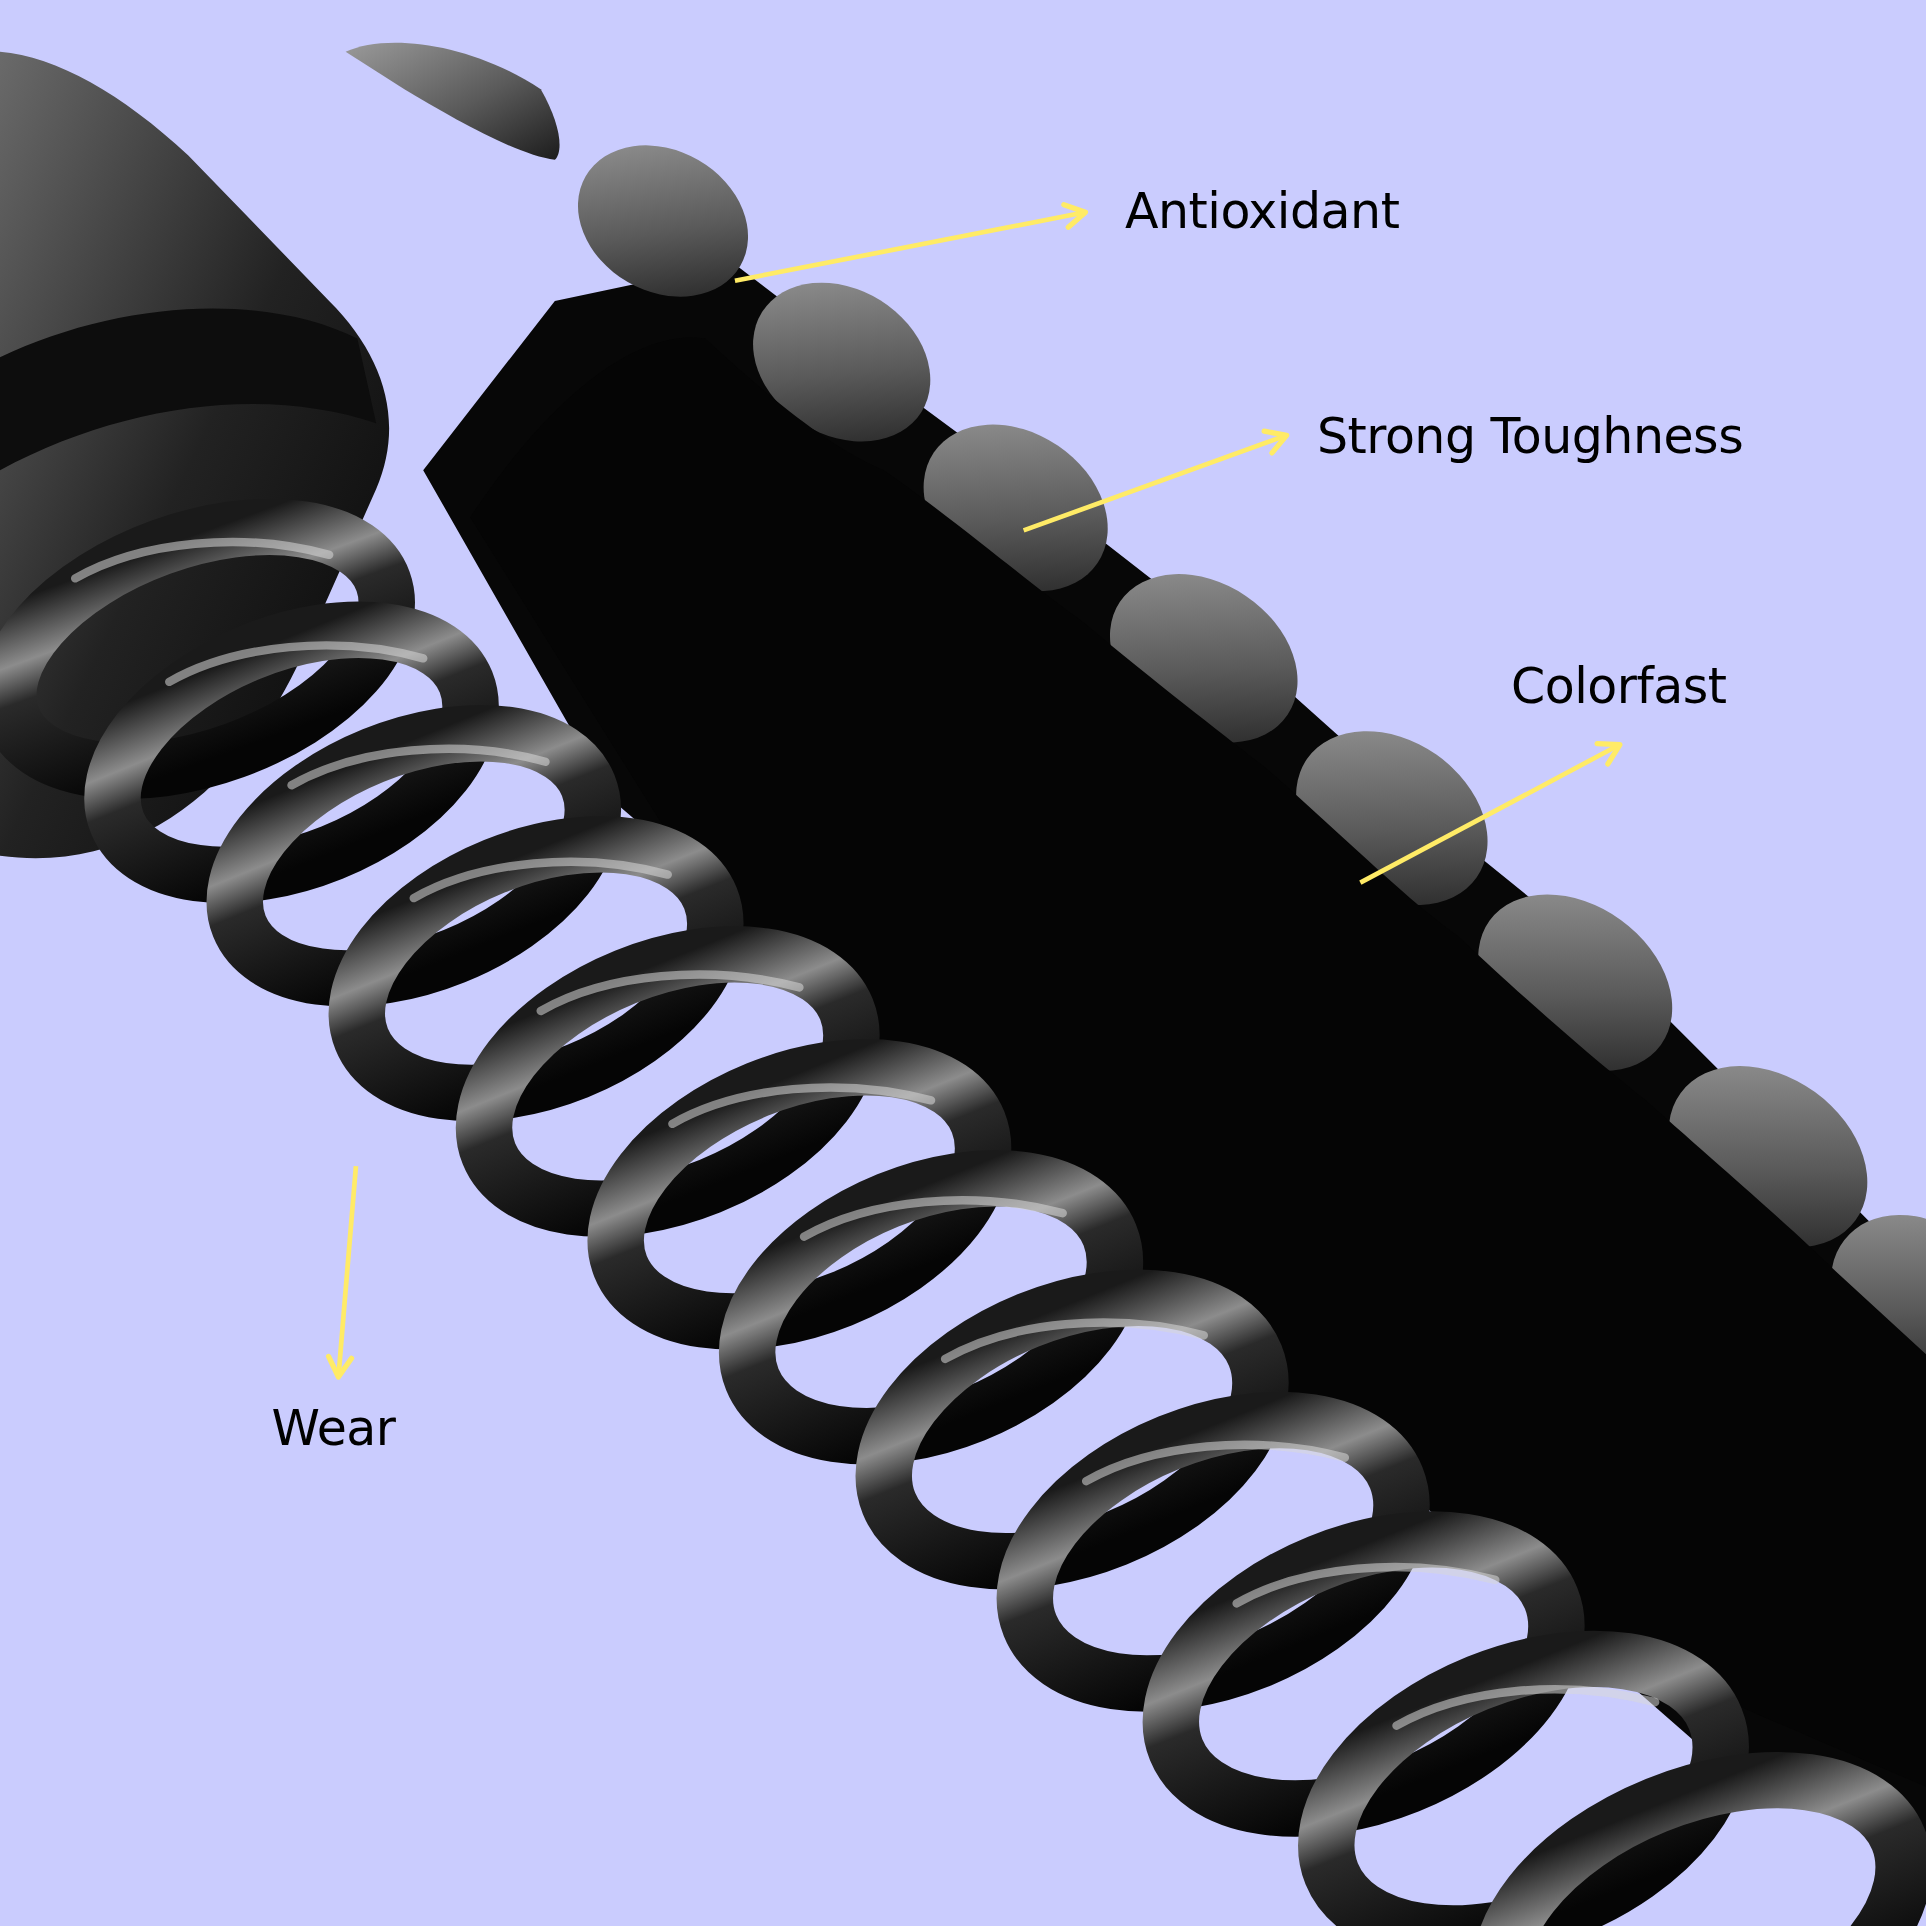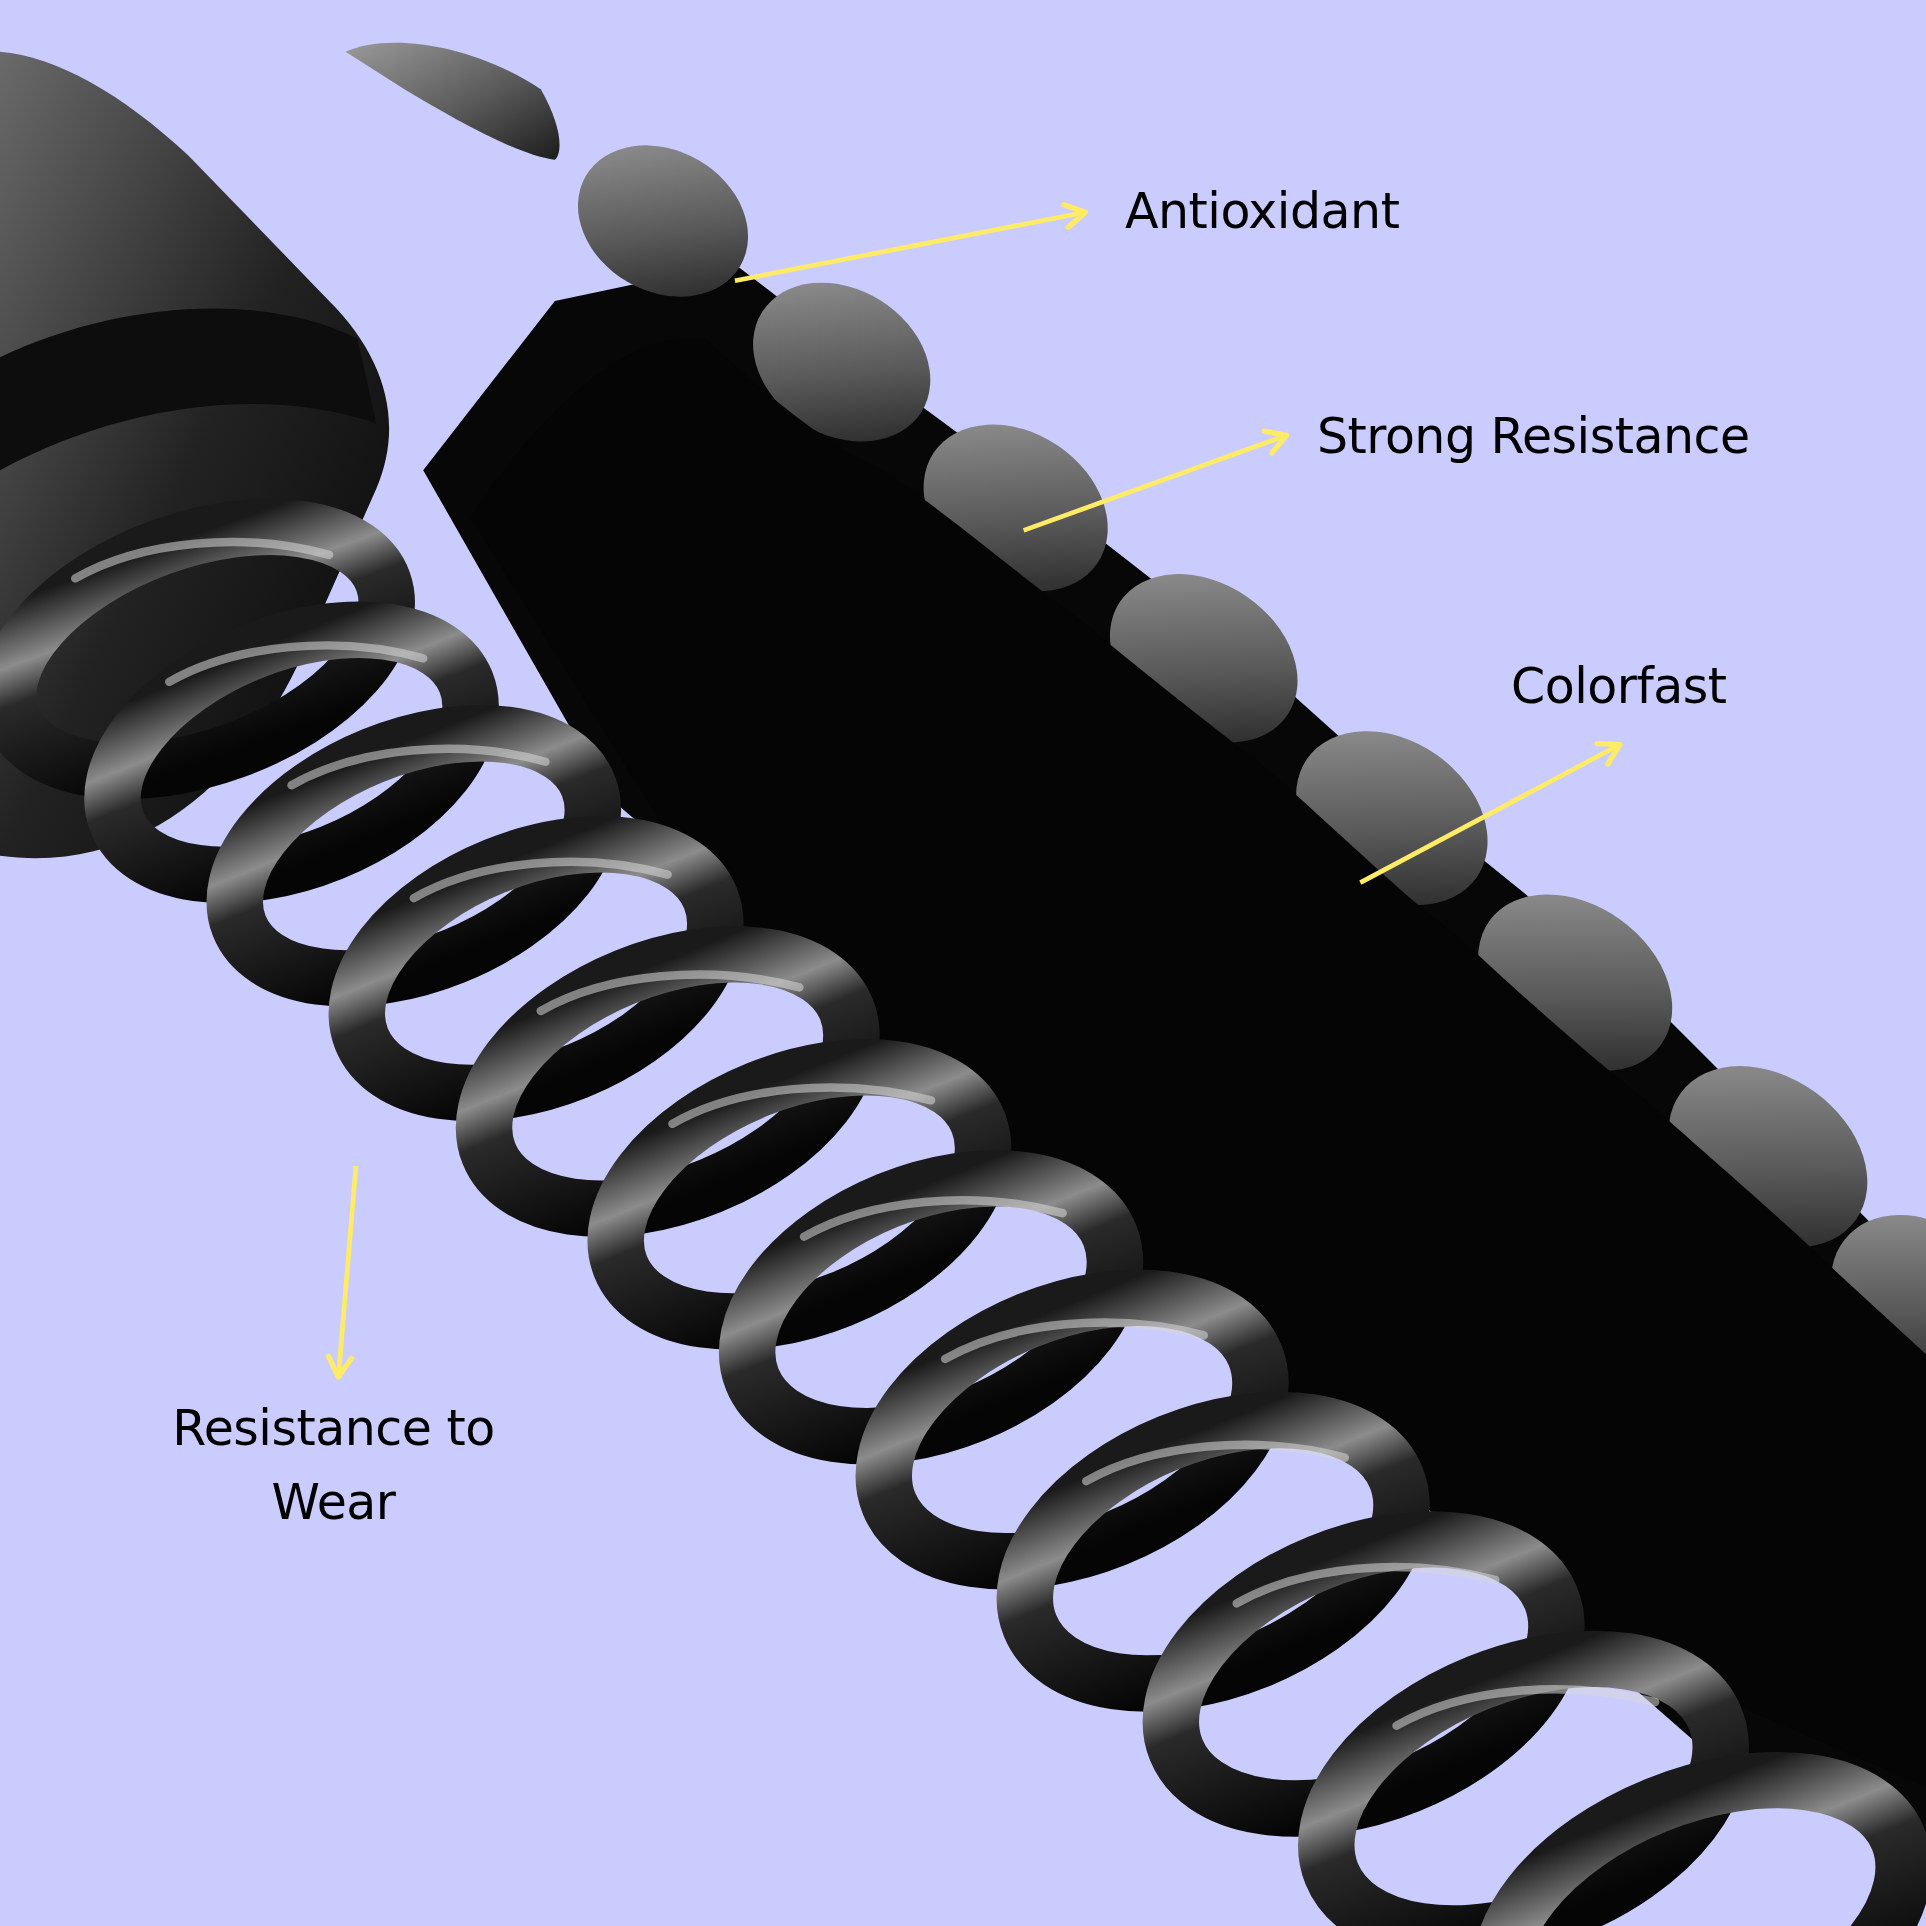--- a/index.html
+++ b/index.html
@@ -106,21 +106,20 @@
   <g stroke="#FFEB66" stroke-width="10" fill="none" stroke-linecap="butt">
     <line x1="1563" y1="597" x2="2305" y2="452" marker-end="url(#arrowHead)"></line>
     <line x1="2177" y1="1128" x2="2733" y2="927" marker-end="url(#arrowHead)"></line>
     <line x1="2893" y1="1877" x2="3442" y2="1585" marker-end="url(#arrowHead)"></line>
     <line x1="757" y1="2480" x2="720" y2="2925" marker-end="url(#arrowHead)"></line>
   </g>
 </svg>
 
 <div class="label" style="left:1125px; top:187px;">Antioxidant</div>
 
-<div class="label" style="left:1317px; top:412px;">Strong Resistance</div>
+<div class="label" style="left:1317px; top:412px;">Strong Toughness</div>
 
 <div class="label" style="left:1511px; top:662px;">Colorfast</div>
 
 <div class="label two-line" style="left:136px; top:1392px; width:395px;">
-  <span class="line">Resistance to</span>
   <span class="line">Wear</span>
 </div>
 
 
 </body></html>

